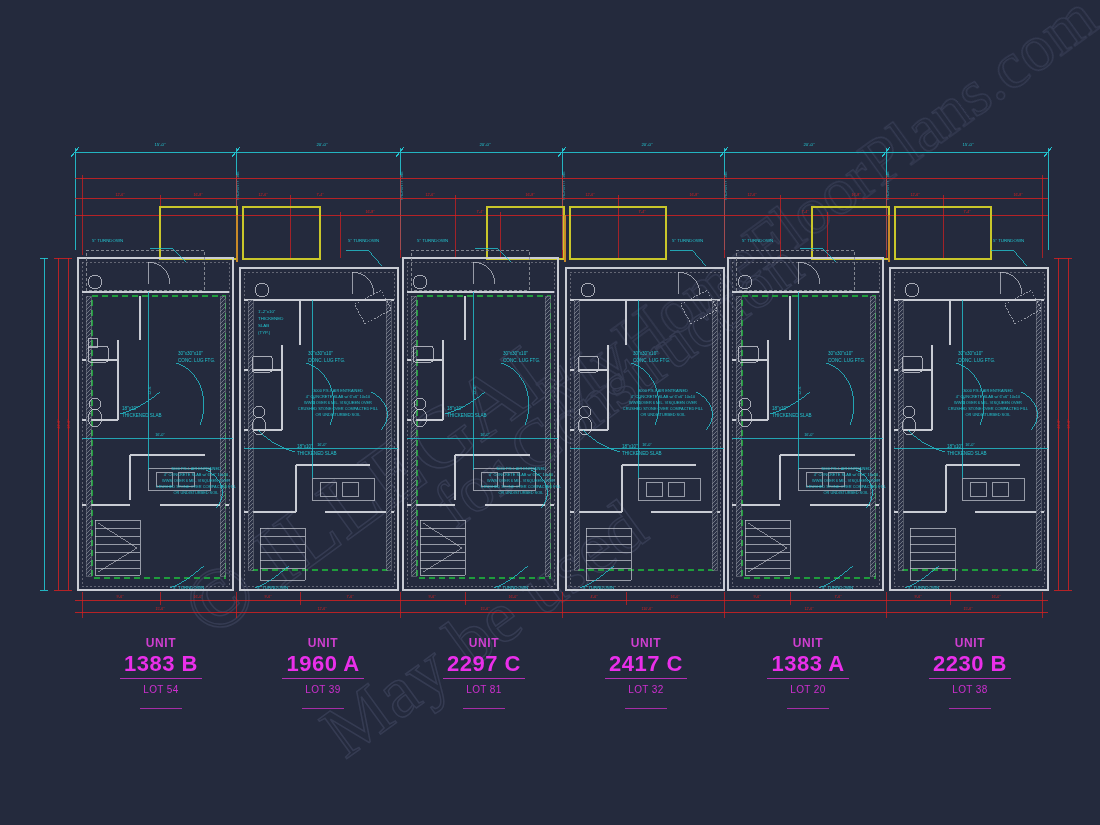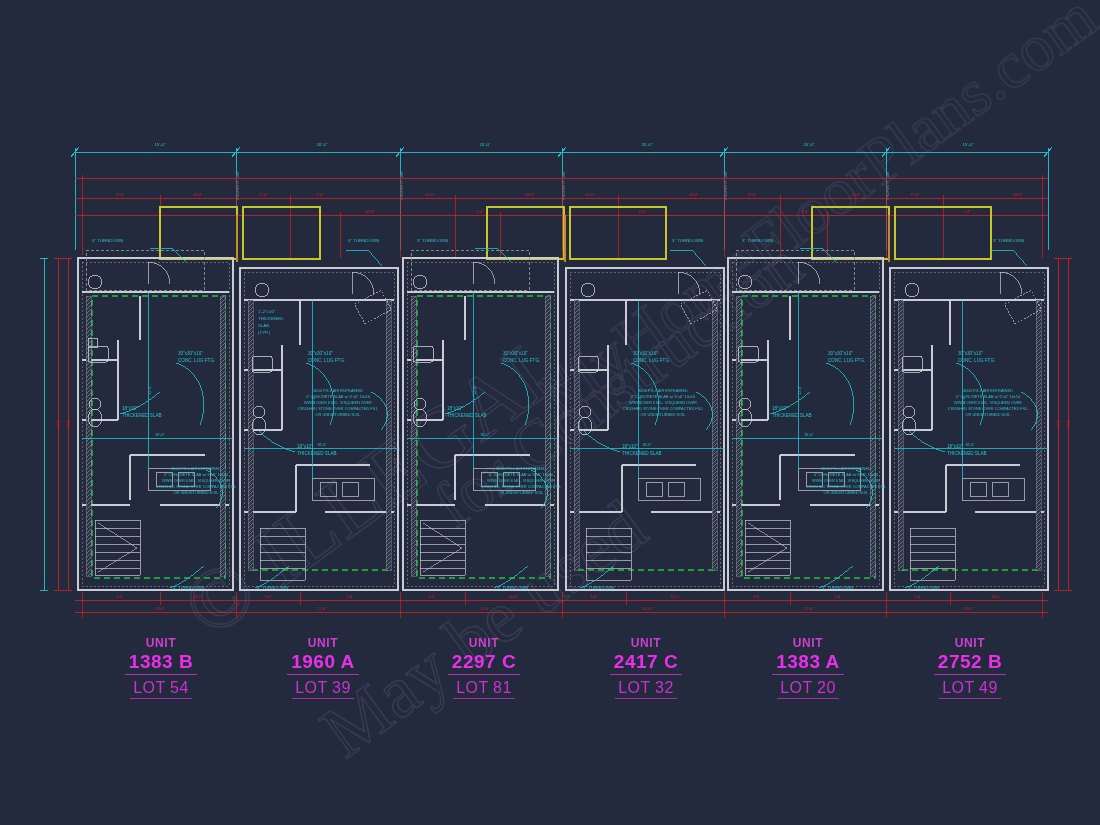--- a/index.html
+++ b/index.html
@@ -15,28 +15,28 @@
   svg.layer{position:absolute;top:0;left:0;width:1100px;height:825px;overflow:visible;}
   #wm{position:absolute;top:0;left:0;width:1100px;height:825px;pointer-events:none;}
 
   .unit-label{position:absolute;text-align:center;width:150px;}
   .unit-word{
     color:#cf3fd0;font-size:12px;letter-spacing:.6px;
     font-family:"Liberation Sans", sans-serif;
     font-weight:bold;
   }
   .unit-num{
-    color:#ea2fea;font-size:19px;font-weight:bold;letter-spacing:.5px;
+    color:#ea2fea;font-size:22px;font-weight:bold;letter-spacing:.5px;
     border-bottom:1.3px solid #b52fb5;display:inline-block;
     padding:0 4px 1px 4px;margin-top:1px;
   }
   .unit-lot{
-    color:#cf2fd0;font-size:16px;letter-spacing:.4px;
+    color:#cf2fd0;font-size:10px;letter-spacing:.4px;
     border-bottom:1.3px solid #a62da6;display:inline-block;
-    padding:0 3px 1px 3px;margin-top:4px;
+    padding:0 3px 13px 3px;margin-top:4px;
   }
 </style>
 </head>
 <body>
 
 <div id="sheet">
 
   <svg id="wm" class="layer">
     <g fill="none" stroke="#363c52" stroke-width="2.2" opacity="0.95" font-family="Liberation Serif, serif">
       <text x="210" y="640" transform="rotate(-36 210 640)" font-size="86" fill="none" stroke="#373d54" stroke-width="1.6">© ILLEGAL</text>
@@ -682,17 +682,17 @@
     <div><span class="unit-num">2417 C</span></div>
     <div><span class="unit-lot">LOT 32</span></div>
   </div>
   <div class="unit-label" style="left:733px;top:636px;">
     <div class="unit-word">UNIT</div>
     <div><span class="unit-num">1383 A</span></div>
     <div><span class="unit-lot">LOT 20</span></div>
   </div>
   <div class="unit-label" style="left:895px;top:636px;">
     <div class="unit-word">UNIT</div>
-    <div><span class="unit-num">2752 B</span></div>
-    <div><span class="unit-lot">LOT 49</span></div>
+    <div><span class="unit-num">2230 B</span></div>
+    <div><span class="unit-lot">LOT 38</span></div>
   </div>
 
 </div>
 
 </body></html>

